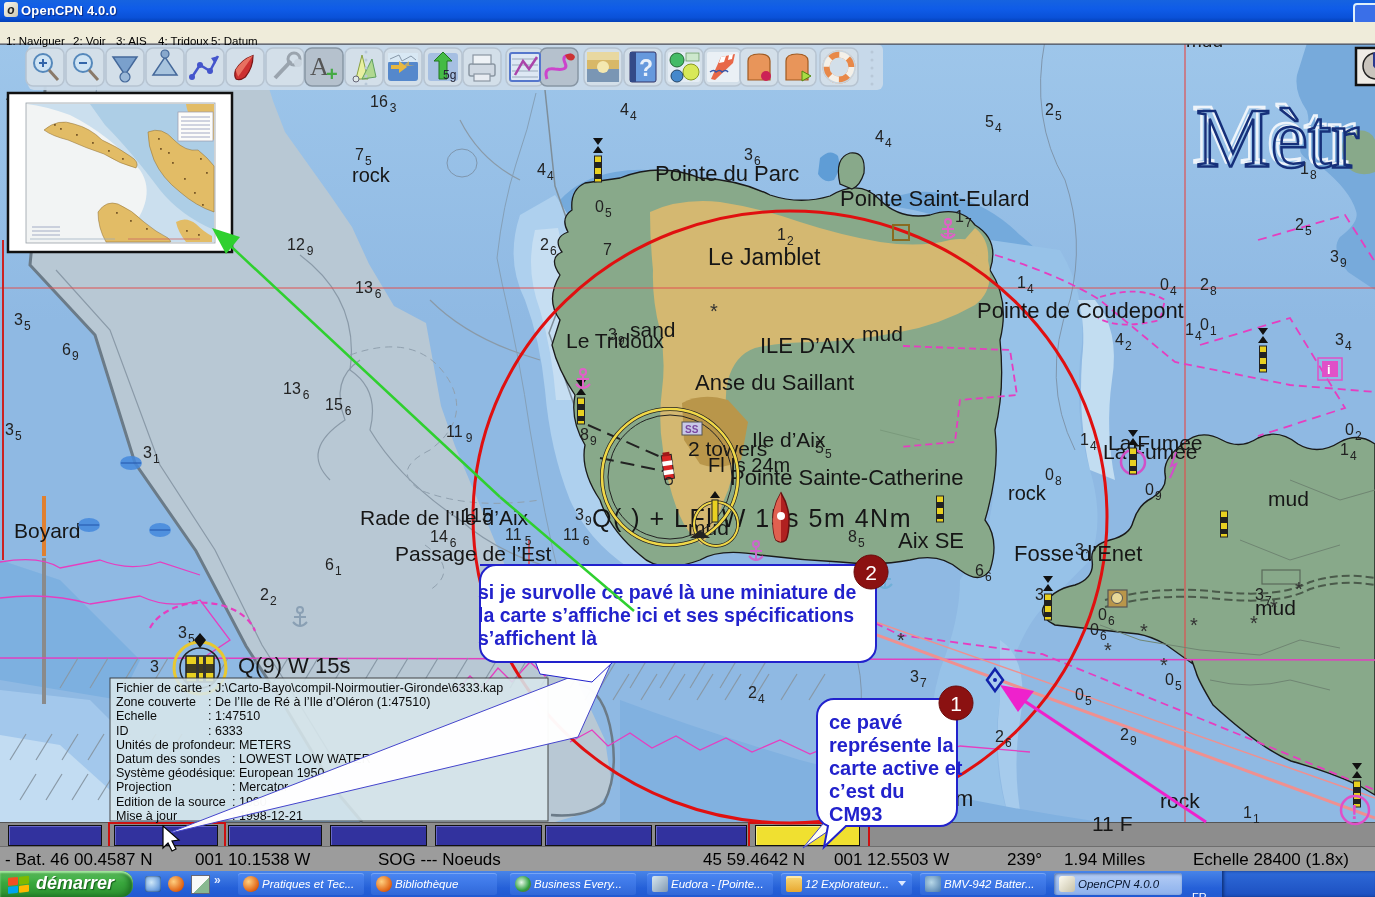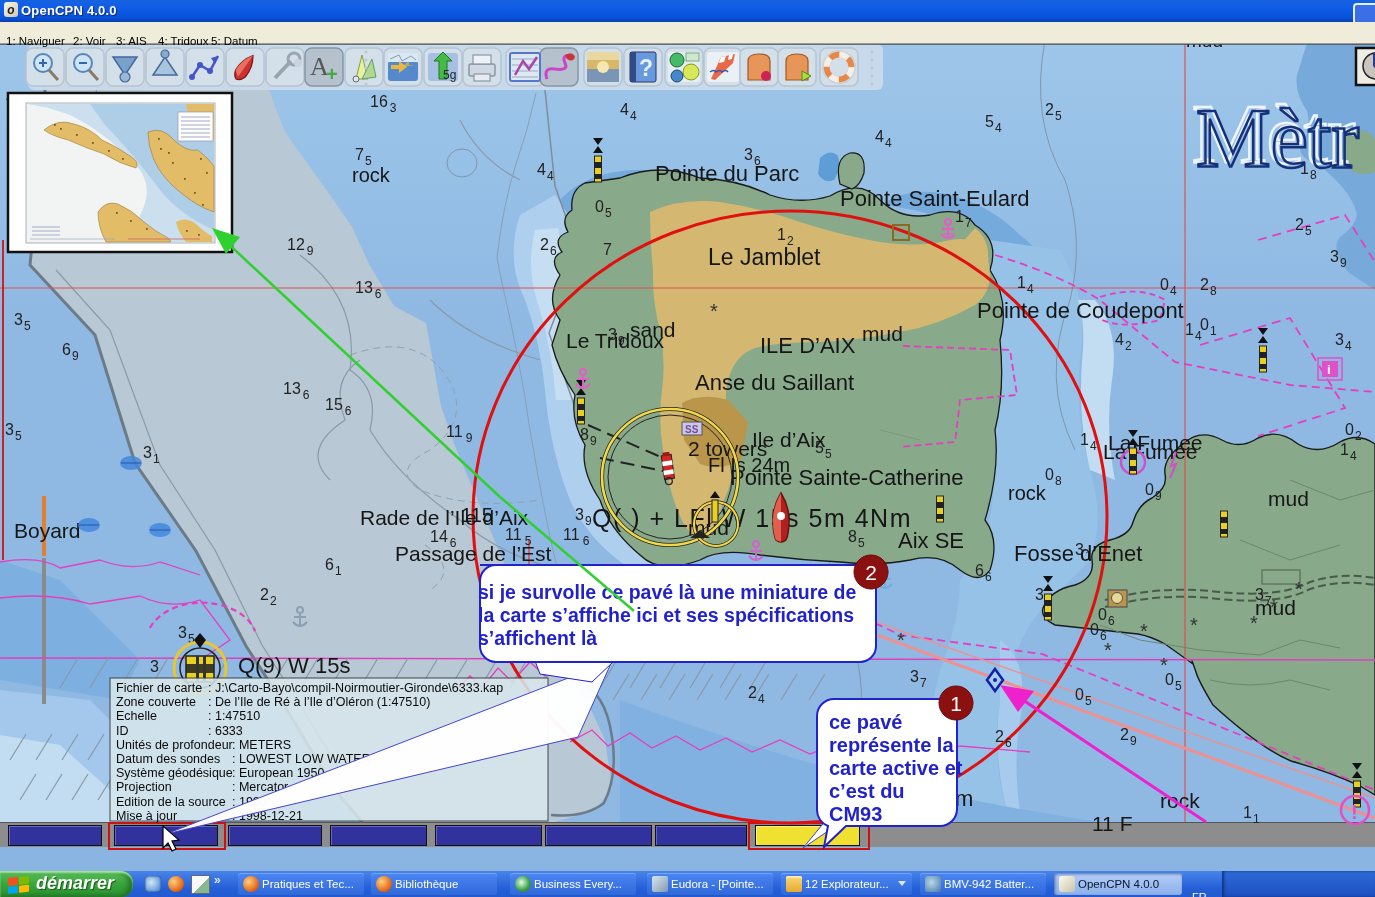--- a/index.html
+++ b/index.html
@@ -9,21 +9,21 @@
 #titlebar .btn{position:absolute;right:-8px;top:3px;width:26px;height:18px;border:2px solid #dff0fa;border-radius:4px;background:#3a6fe8;}
 #menubar{position:absolute;z-index:6;left:0;top:22px;width:1375px;height:21px;background:#efecda;color:#000;font-size:11.5px;border-bottom:1px solid #9a9a9a;}
 #menubar span{position:absolute;top:13px;}
 #chartsvg{position:absolute;left:0;top:0;z-index:5;pointer-events:none;}
 #chartbar{position:absolute;left:0;top:822px;width:1375px;height:24px;background:#8d8d8d;border-top:1px solid #555;}
 .seg{position:absolute;top:2px;height:19px;background:#32329e;border:1px solid #111;box-shadow:inset 1px 1px 0 #6666c8;}
 .segr{position:absolute;border:2px solid #cc1111;background:transparent;}
 #statusbar{position:absolute;left:0;top:846px;width:1375px;height:25px;background:#9c9c9c;border-top:1px solid #6e6e6e;box-sizing:border-box;color:#000;font-size:17px;}
 #statusbar span{position:absolute;top:3px;white-space:pre;}
 #taskbar{position:absolute;left:0;top:871px;width:1375px;height:38px;background:linear-gradient(#4884e8,#2560d8 45%,#1e55cc 85%,#1c50c0);}
-.tbtn{position:absolute;top:2px;height:22px;border-radius:3px;background:linear-gradient(#4b86f2,#3a74e4 60%,#3168d8);box-shadow:inset 0 1px 0 #77a5f5;color:#fff;font-size:11.5px;}
+.tbtn{position:absolute;top:2px;height:22px;border-radius:3px;background:linear-gradient(#4b86f2,#3a74e4 60%,#3168d8);box-shadow:inset 0 1px 0 #77a5f5;color:#fff;font-size:11.5px;font-style:italic;}
 .tbtn .lab{position:absolute;left:24px;top:5px;white-space:nowrap;overflow:hidden;}
 .tbtn .tico{position:absolute;left:5px;top:3px;width:16px;height:16px;border-radius:8px;}
 #start{position:absolute;left:0;top:0;width:133px;height:26px;background:linear-gradient(#61c464,#3aa83e 45%,#2f9633 85%,#27852b);border-radius:0 12px 12px 0;box-shadow:inset 0 2px 2px #a5e8a0, inset -4px 0 6px #1d6f22;}
 #start .stxt{position:absolute;left:36px;top:2px;color:#fff;font-weight:bold;font-style:italic;font-size:18px;text-shadow:1px 1px 1px #155c18;}
 #tray{position:absolute;right:0;top:0;width:153px;height:26px;background:linear-gradient(#2e6ad8,#1c4fc0);box-shadow:inset 2px 0 3px #10337e;}
 </style></head>
 <body>
 <div id="page">
 <svg id="chartsvg" width="1375" height="897" viewBox="0 0 1375 897">
 <rect x="0" y="43" width="1375" height="779" fill="#8fb9e3"></rect>
@@ -737,20 +737,30 @@
 <div class="seg" style="left:114px;width:102px"></div>
 <div class="seg" style="left:228px;width:92px"></div>
 <div class="seg" style="left:330px;width:95px"></div>
 <div class="seg" style="left:435px;width:105px"></div>
 <div class="seg" style="left:545px;width:105px"></div>
 <div class="seg" style="left:655px;width:90px"></div>
 <div class="seg" style="left:755px;width:103px;background:#f0e030;box-shadow:inset 1px 1px 0 #f8f090"></div>
 <div class="segr" style="left:108px;top:-1px;width:114px;height:24px"></div>
 <div class="segr" style="left:748px;top:-1px;width:118px;height:24px"></div>
 </div>
+<div id="statusbar">
+<span style="left:5px">- Bat. 46 00.4587 N</span>
+      <span style="left:195px">001 10.1538 W</span>
+      <span style="left:378px">SOG --- Noeuds</span>
+      <span style="left:703px">45 59.4642 N</span>
+      <span style="left:834px">001 12.5503 W</span>
+      <span style="left:1007px">239°</span>
+      <span style="left:1064px">1.94 Milles</span>
+      <span style="left:1193px">Echelle 28400 (1.8x)</span>
+</div>
 <div id="taskbar">
 <div id="start">
         <svg class="stxt" style="left:7px;top:4px;position:absolute" width="24" height="19" viewBox="0 0 24 19">
           <g transform="skewY(-6)">
             <rect x="1" y="3" width="10" height="8" rx="1" fill="#f25022"></rect>
             <rect x="12" y="3" width="10" height="8" rx="1" fill="#7fba00"></rect>
             <rect x="1" y="12" width="10" height="7" rx="1" fill="#00a4ef"></rect>
             <rect x="12" y="12" width="10" height="7" rx="1" fill="#ffb900"></rect>
           </g>
         </svg>

